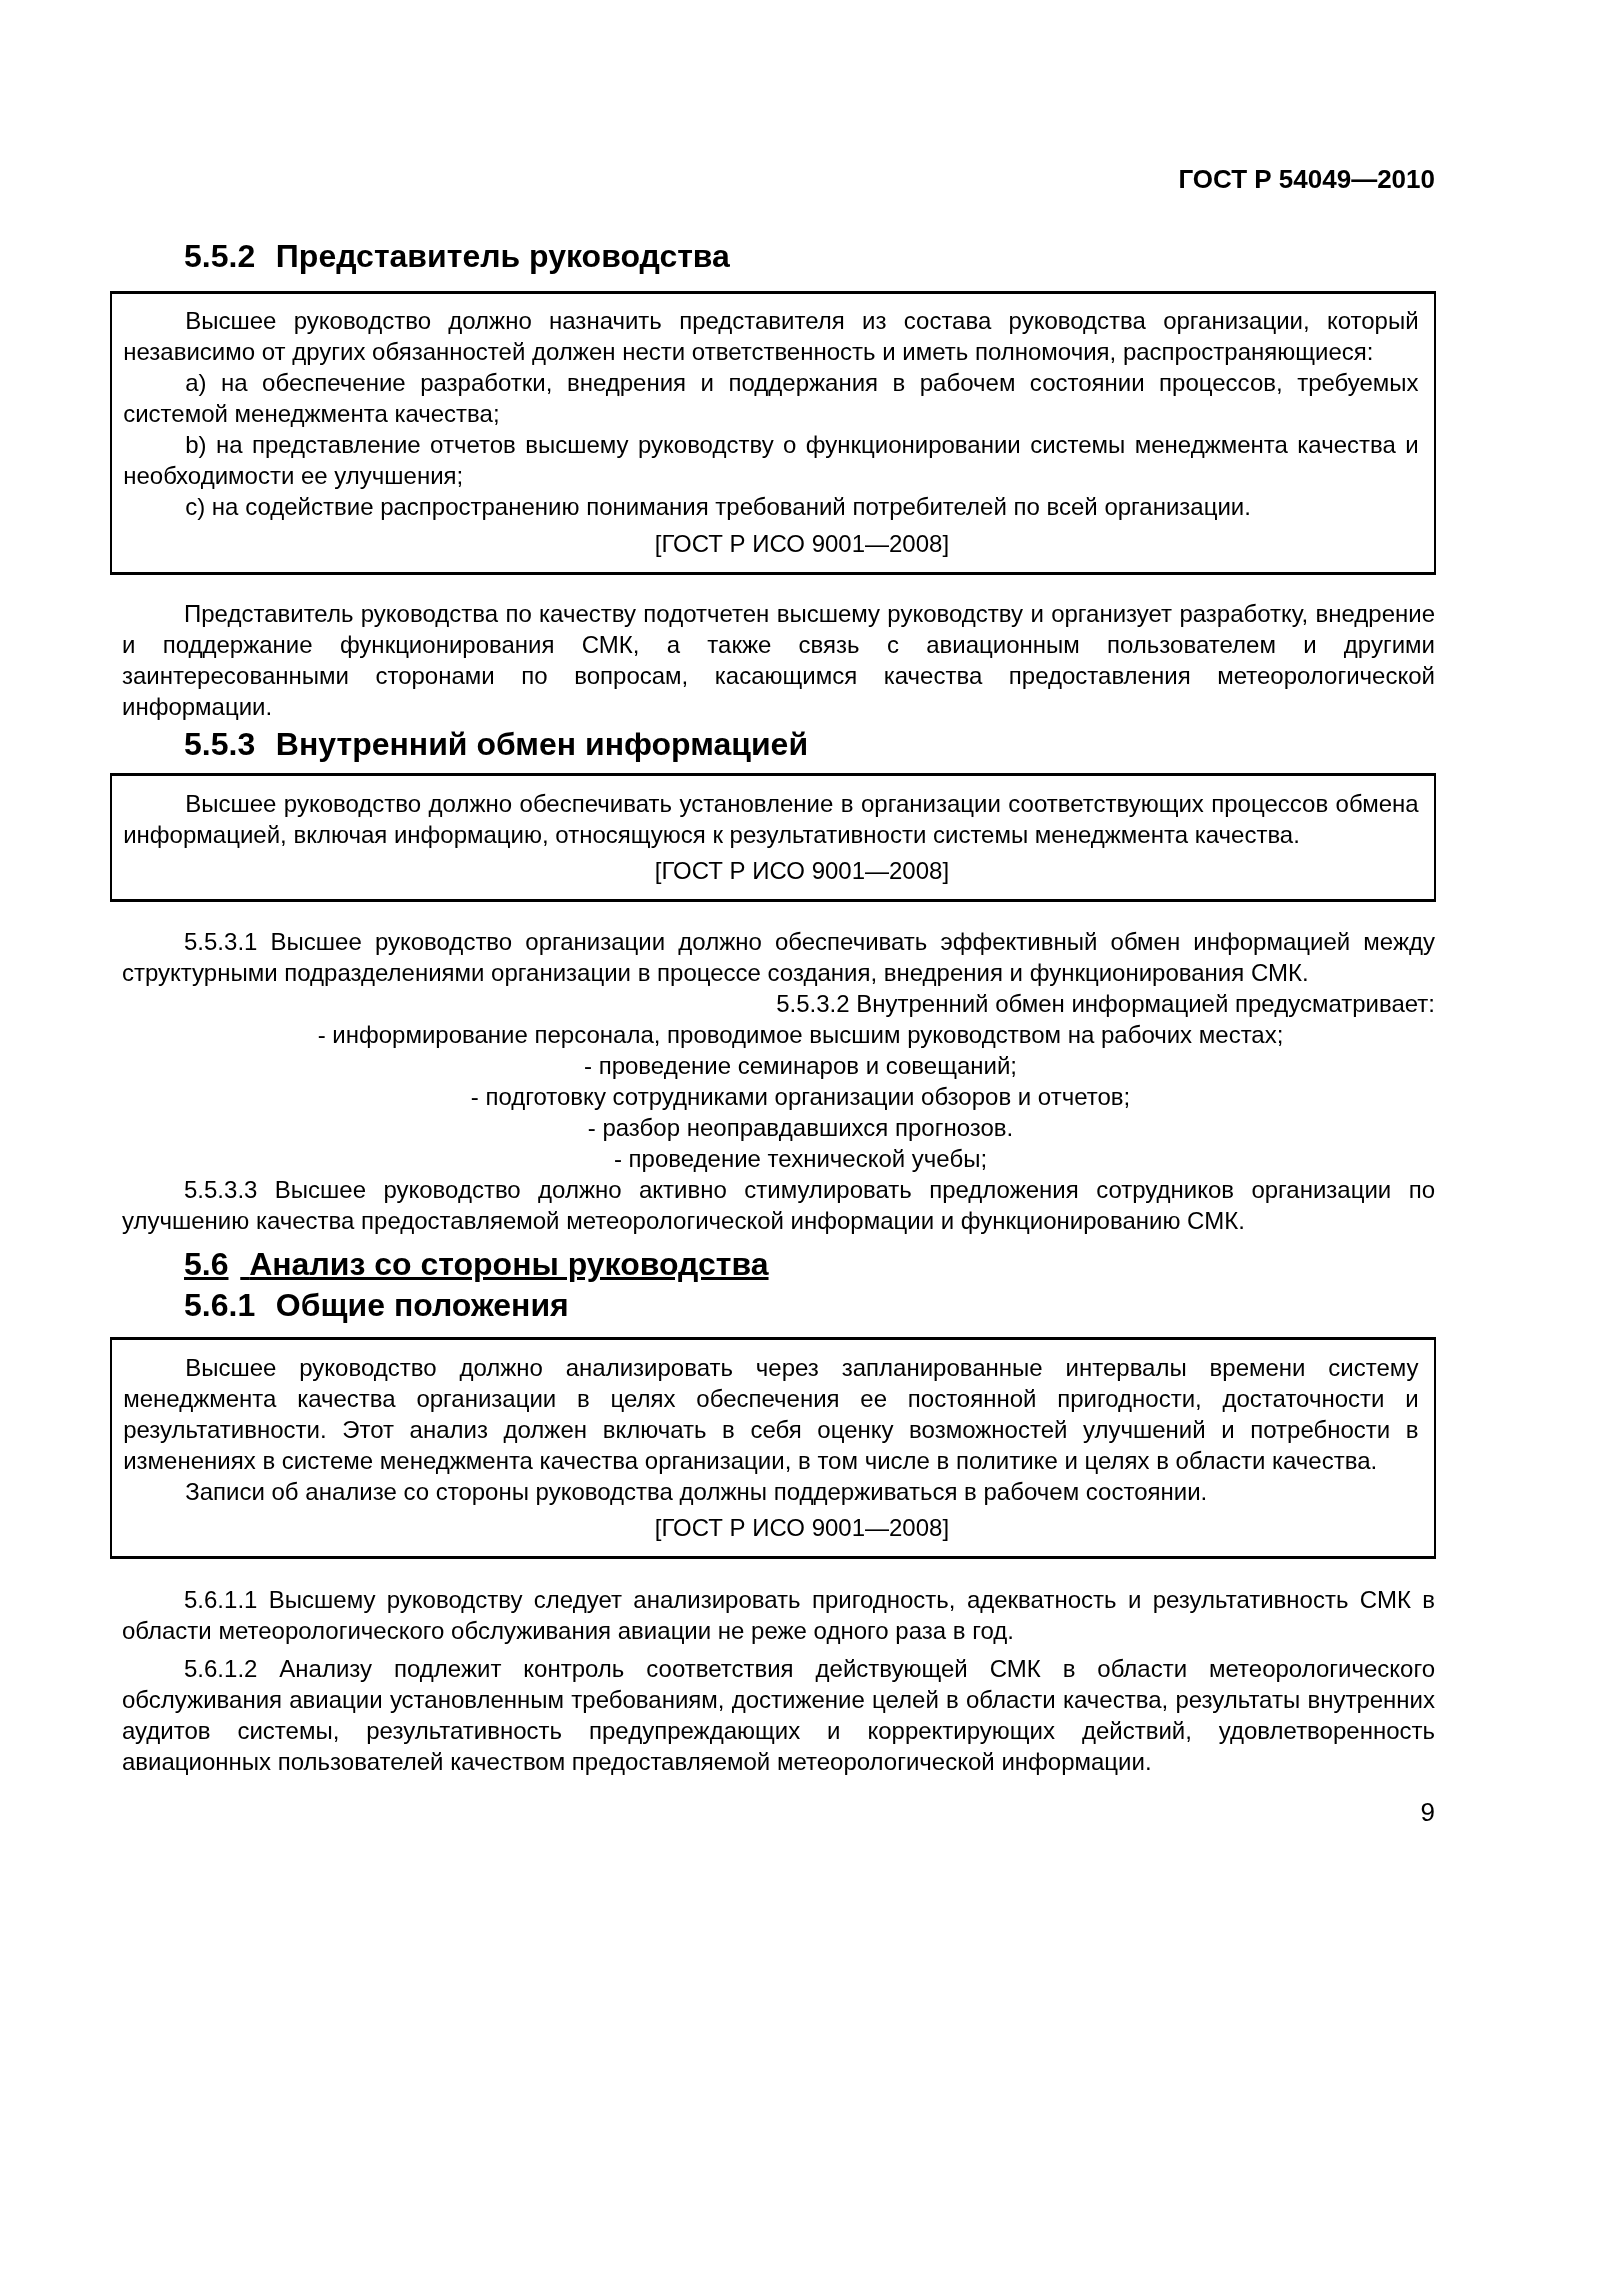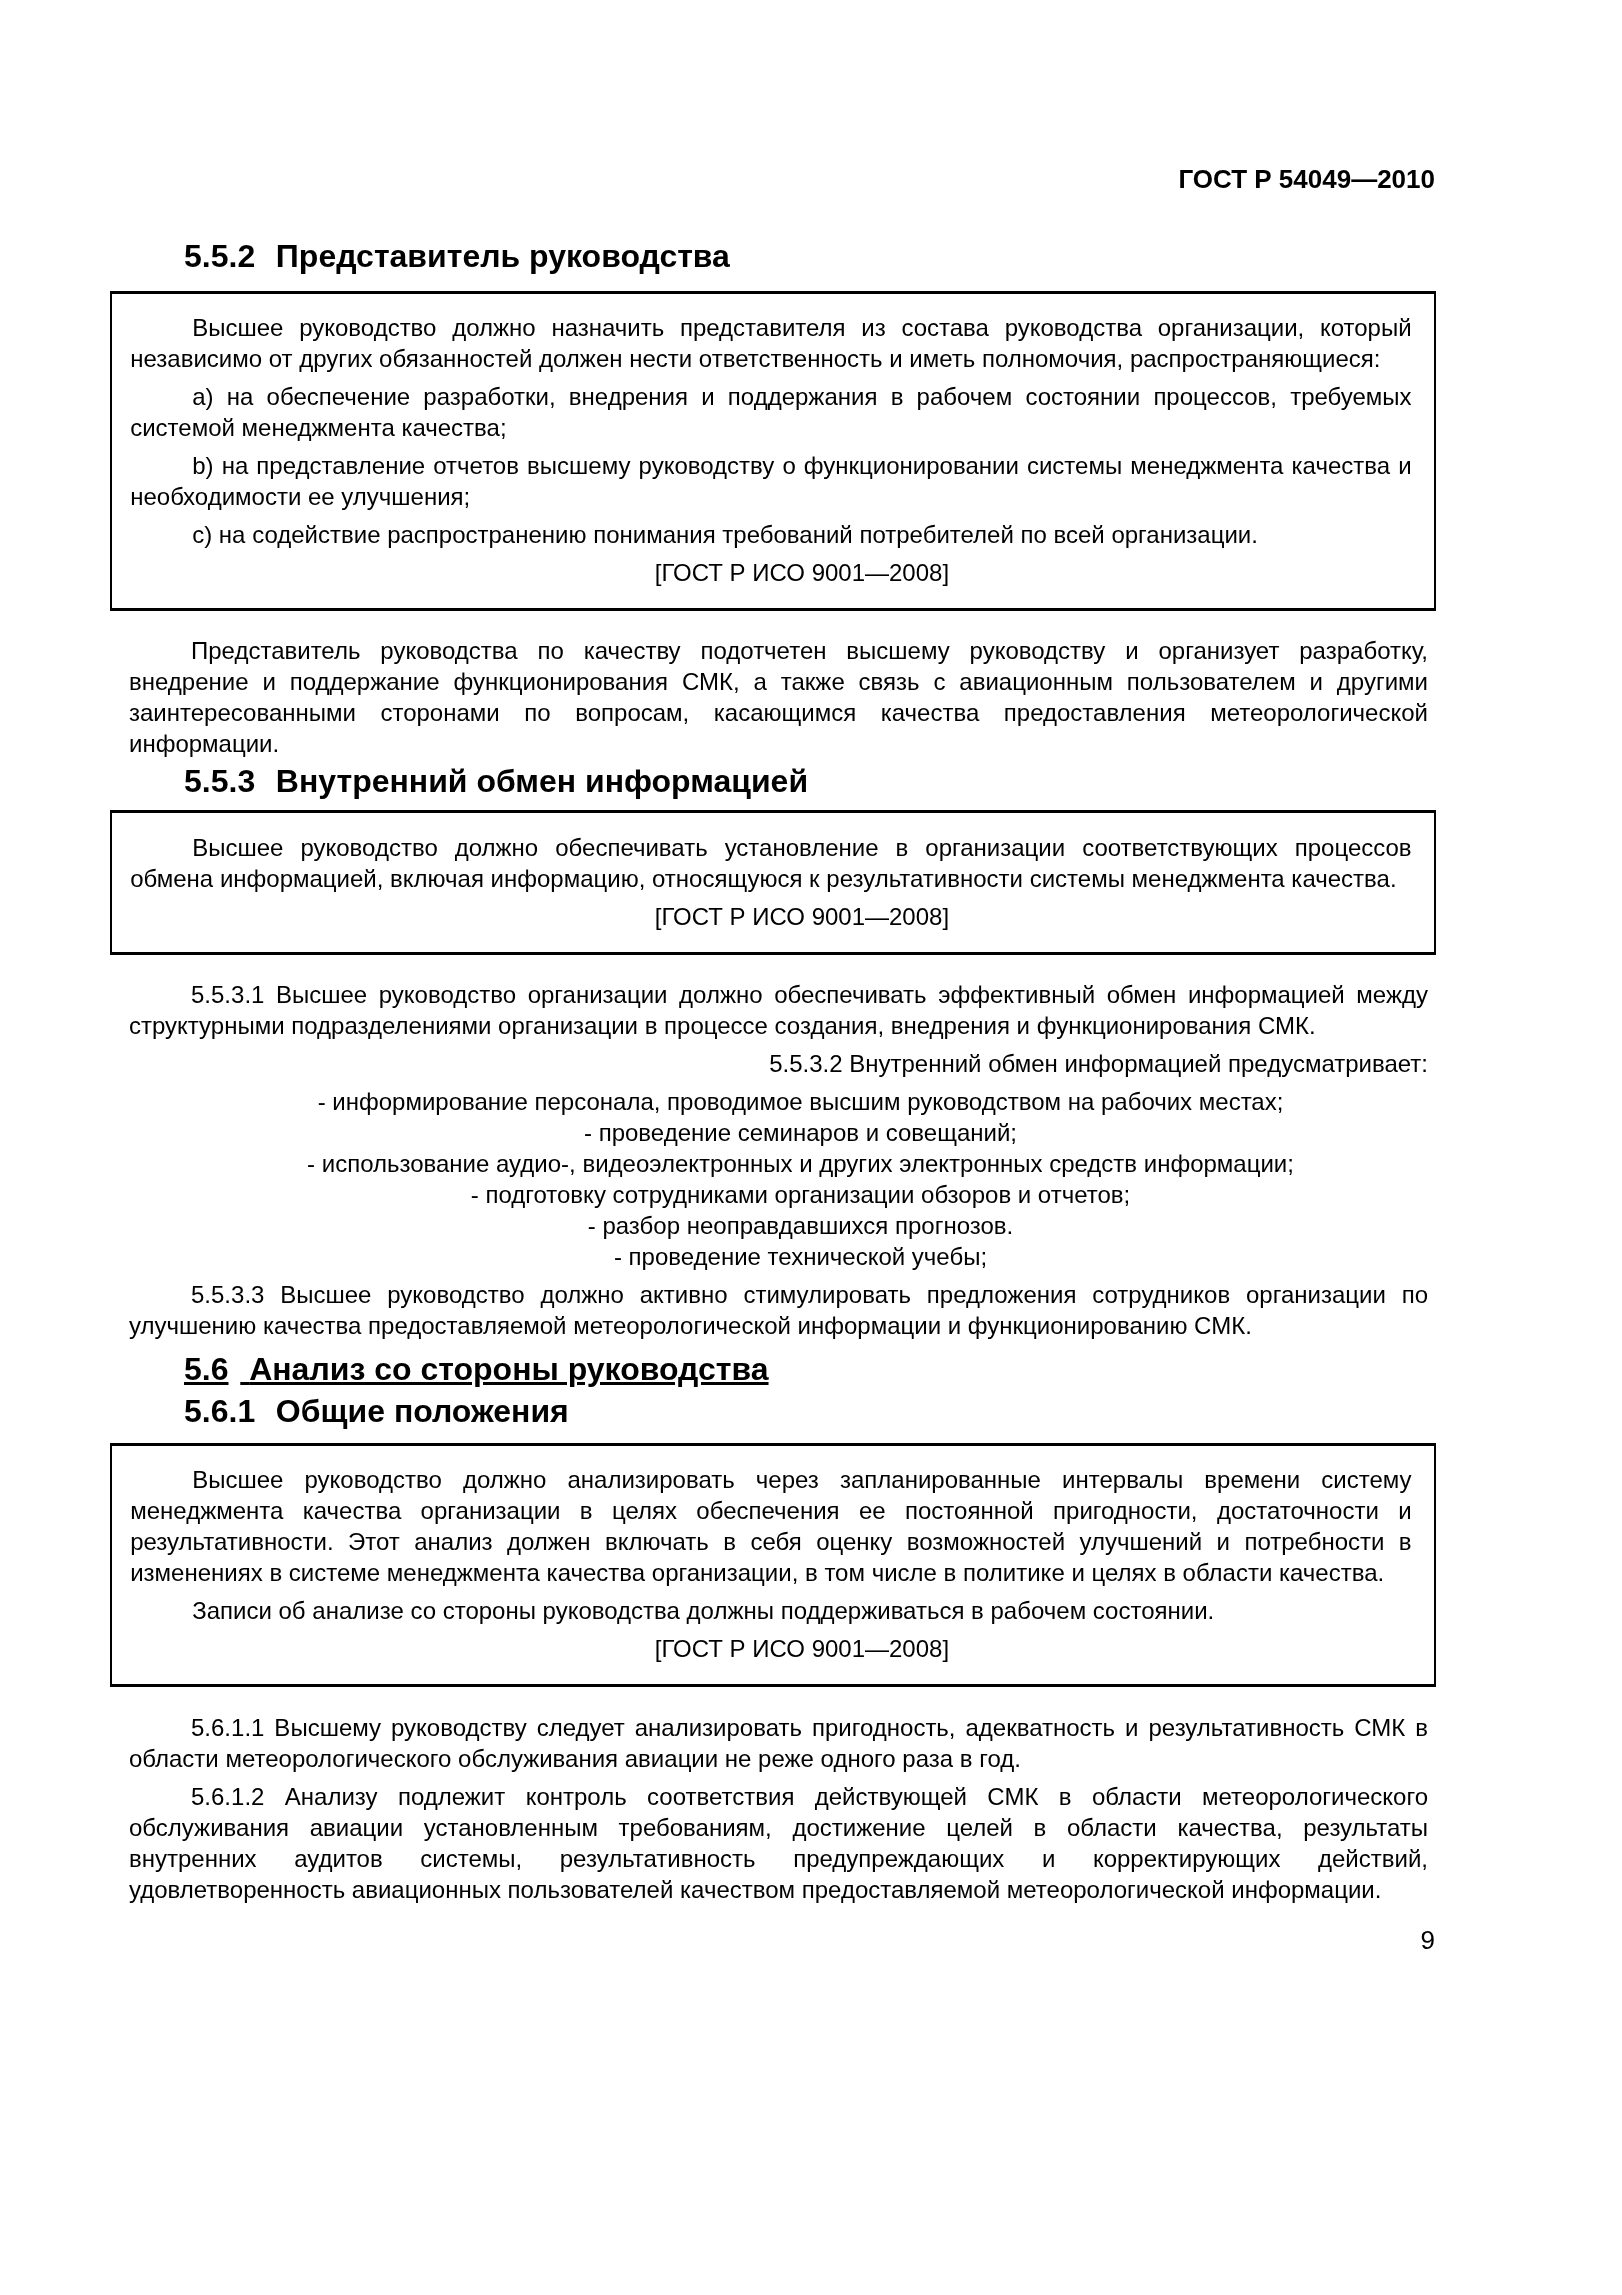--- a/index.html
+++ b/index.html
@@ -36,21 +36,21 @@
     font-size: 32px;
     line-height: 30px;
     margin: 0;
     padding-left: 62px;
     text-align: left;
   }
   .h-num { margin-right: 11.8px; }
   .para {
     font-size: 24px;
     line-height: 31px;
-    margin: 7px;
+    margin: 0;
     text-align: justify;
     text-indent: 62px;
     hyphens: manual;
   }
   .note {
     font-size: 21px;
     line-height: 29px;
     margin-top: 3.9px;
   }
   .source {
@@ -122,21 +122,20 @@
     <p class="para">Высшее руководство должно обеспечивать установление в организации соответствующих про­цессов обмена информацией, включая информацию, относящуюся к результативности системы ме­неджмента качества.</p>
     <p class="para source">[ГОСТ Р ИСО 9001—2008]</p>
   </div>
 
   <p class="para">5.5.3.1 Высшее руководство организации должно обеспечивать эффективный обмен информаци­ей между структурными подразделениями организации в процессе создания, внедрения и функциони­рования СМК.</p>
   <p class="para p-5532">5.5.3.2 Внутренний обмен информацией предусматривает:</p>
 
   <div class="list">
     <p class="bullet">- информирование персонала, проводимое высшим руководством на рабочих местах;</p>
     <p class="bullet">- проведение семинаров и совещаний;</p>
-    <p class="bullet">- использование аудио-, видеоэлектронных и других электронных средств информации;</p>
     <p class="bullet">- подготовку сотрудниками организации обзоров и отчетов;</p>
     <p class="bullet">- разбор неоправдавшихся прогнозов.</p>
     <p class="bullet">- проведение технической учебы;</p>
   </div>
 
   <p class="para">5.5.3.3 Высшее руководство должно активно стимулировать предложения сотрудников организа­ции по улучшению качества предоставляемой метеорологической информации и функционированию СМК.</p>
 
   <h2 class="heading h-56">
     <span class="h-num">5.6</span>
     <span class="h-title">Анализ со стороны руководства</span>

